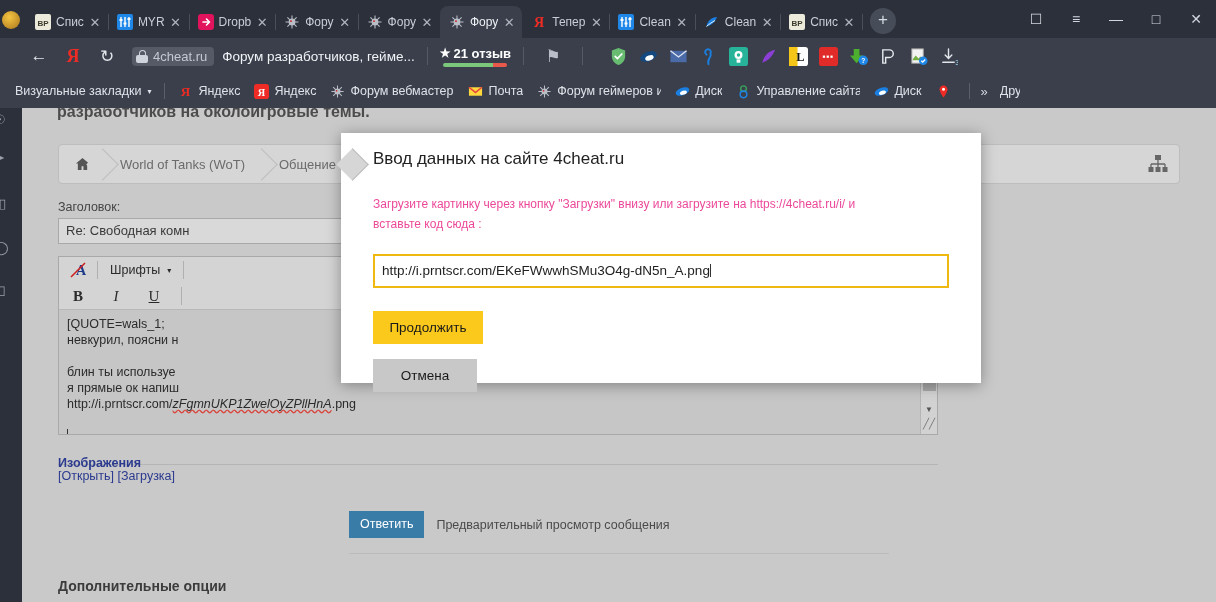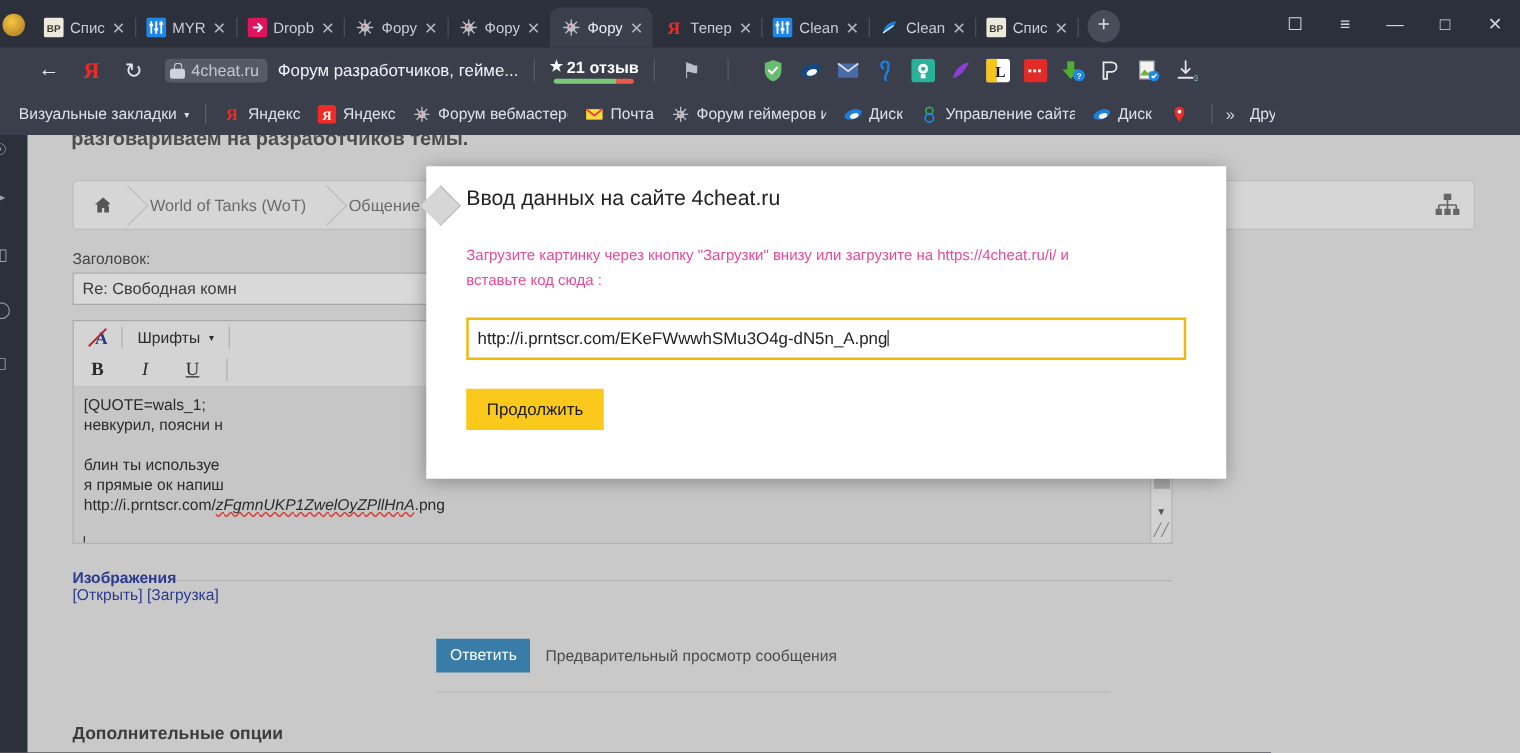--- a/index.html
+++ b/index.html
@@ -526,21 +526,21 @@
     <span class="rail-ico" style="top:4px;">☉</span>
     <span class="rail-ico" style="top:42px;">➤</span>
     <span class="rail-ico" style="top:88px;">◫</span>
     <span class="rail-ico" style="top:132px;">◯</span>
     <span class="rail-ico" style="top:176px;">☐</span>
   </div>
 
   <div class="page">
     <div class="page-inner">
 
-      <div class="hero">разговариваем на разработчиков темы.</div>
+      <div class="hero">разработчиков на околоигровые темы.</div>
 
       <div class="crumbbar">
         <div class="crumb home">
           <svg class="home-ico" viewBox="0 0 16 15">
               <path d="M8 1L1 7h2v7h4V10h2v4h4V7h2z" fill="#555"></path>
             </svg>
         </div>
         <div class="crumb">
           <span>World of Tanks (WoT)</span>
         </div>
@@ -649,16 +649,17 @@
 
     </div>
   </div>
 
   <div class="modal">
     <div class="modal-title">Ввод данных на сайте 4cheat.ru</div>
     <div class="modal-msg">Загрузите картинку через кнопку "Загрузки" внизу или загрузите на https://4cheat.ru/i/ и вставьте код сюда :</div>
     <div class="modal-input" placeholder="">http://i.prntscr.com/EKeFWwwhSMu3O4g-dN5n_A.png<span class="caretbar"></span></div>
     <div class="modal-btns">
       <div class="mbtn primary">Продолжить</div>
+      <div class="mbtn secondary">Отмена</div>
     </div>
   </div>
 
 </div>
 
 </body></html>

